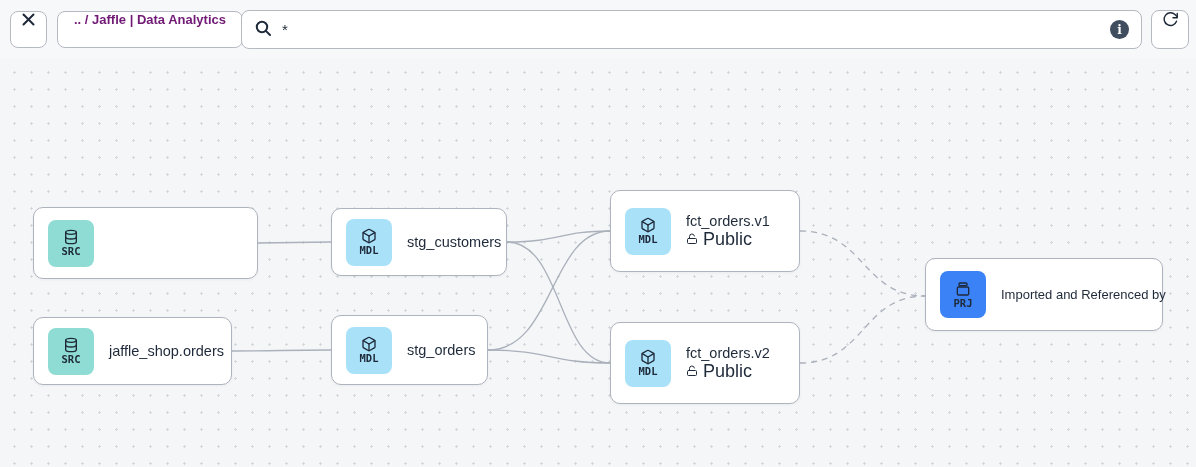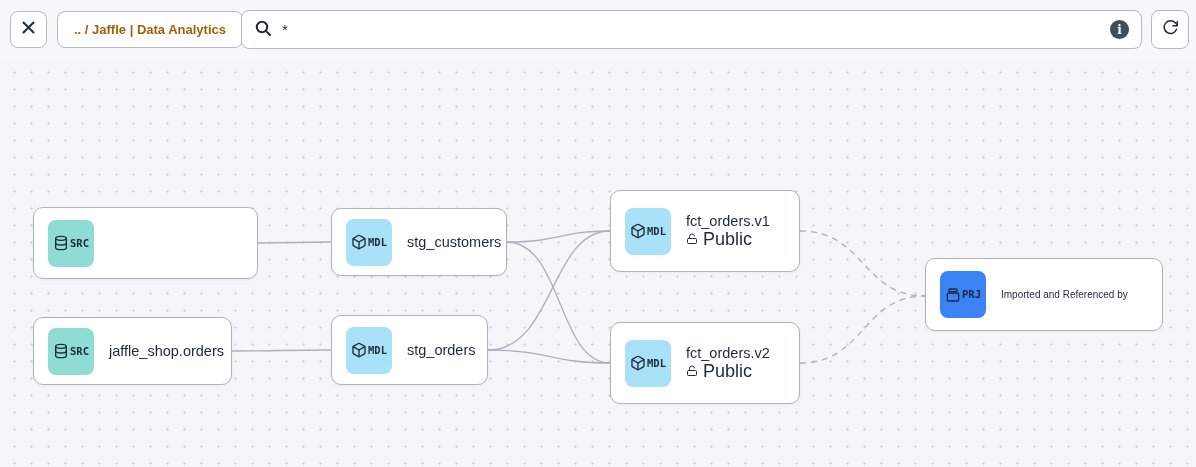--- a/index.html
+++ b/index.html
@@ -11,22 +11,22 @@
     position: relative;
   }
 
   
   .toolbar {
     position: absolute; left: 0; top: 0; width: 1196px; height: 58px;
     background: #f7f8fa; z-index: 5;
   }
   .tb-btn {
     position: absolute; background: #fff; border: 1px solid #b5bac2;
-    border-radius: 8px; display: flex; align-items: center; justify-content: center;
-    cursor: pointer; color: #a16207;
+    border-radius: 8px; display: flex; align-items: flex-start; justify-content: center;
+    cursor: pointer; color: #701a75;
   }
   .tb-close { left: 10px; top: 11px; width: 37px; height: 37px; }
   .tb-crumb {
     left: 57px; top: 11px; height: 37px; padding: 0 16px;
     font-size: 13px; font-weight: 700; white-space: nowrap;
   }
   .tb-search {
     position: absolute; left: 241px; top: 10px; width: 901px; height: 39px;
     background: #fff; border: 1px solid #b5bac2; border-radius: 8px;
     display: flex; align-items: center; padding: 0 12px; gap: 10px;
@@ -56,35 +56,35 @@
 
   
   .node {
     position: absolute; z-index: 2; background: #fff;
     border: 1px solid #aeb4bd; border-radius: 10px;
     display: flex; align-items: center; gap: 15px; padding: 0 16px 0 14px;
     box-shadow: 0 1px 3px rgba(20,35,60,.05); cursor: pointer;
   }
   .badge {
     flex: none; width: 46px; height: 47px; border-radius: 8px;
-    display: flex; flex-direction: row; align-items: center; justify-content: center;
+    display: flex; flex-direction: column; align-items: center; justify-content: center;
     gap: 1px; color: #1e2939;
   }
   .badge-src { background: #8edcd4; }
   .badge-mdl { background: #a9e1f9; }
   .badge-prj { background: #3b82f6; }
   .badge .blabel {
     font-family: "DejaVu Sans Mono", monospace; font-size: 10.5px; font-weight: 600;
     letter-spacing: 0; line-height: 1;
   }
   .badge svg { display: block; }
   .node-title { font-size: 14.5px; color: #1e2939; white-space: nowrap; }
   .node-col { display: flex; flex-direction: column; gap: 0; }
   .node-meta { display: flex; align-items: center; gap: 5px; font-size: 18px; color: #1e2939; }
-  .prj-sub { font-size: 10px; color: #1e2939; white-space: nowrap; }
+  .prj-sub { font-size: 13px; color: #1e2939; white-space: nowrap; }
   .prj-title { font-size: 16px; color: #1e2939; white-space: nowrap; }
 
   .n-src-customers { left: 33px;  top: 207px; width: 225px; height: 72px; }
   .n-src-orders    { left: 33px;  top: 317px; width: 199px; height: 68px; }
   .n-stg-customers { left: 331px; top: 208px; width: 176px; height: 68px; }
   .n-stg-orders    { left: 331px; top: 315px; width: 157px; height: 70px; }
   .n-fct-v1        { left: 610px; top: 190px; width: 190px; height: 82px; }
   .n-fct-v2        { left: 610px; top: 322px; width: 190px; height: 82px; }
   .n-prj           { left: 925px; top: 258px; width: 238px; height: 73px; }
 </style>

